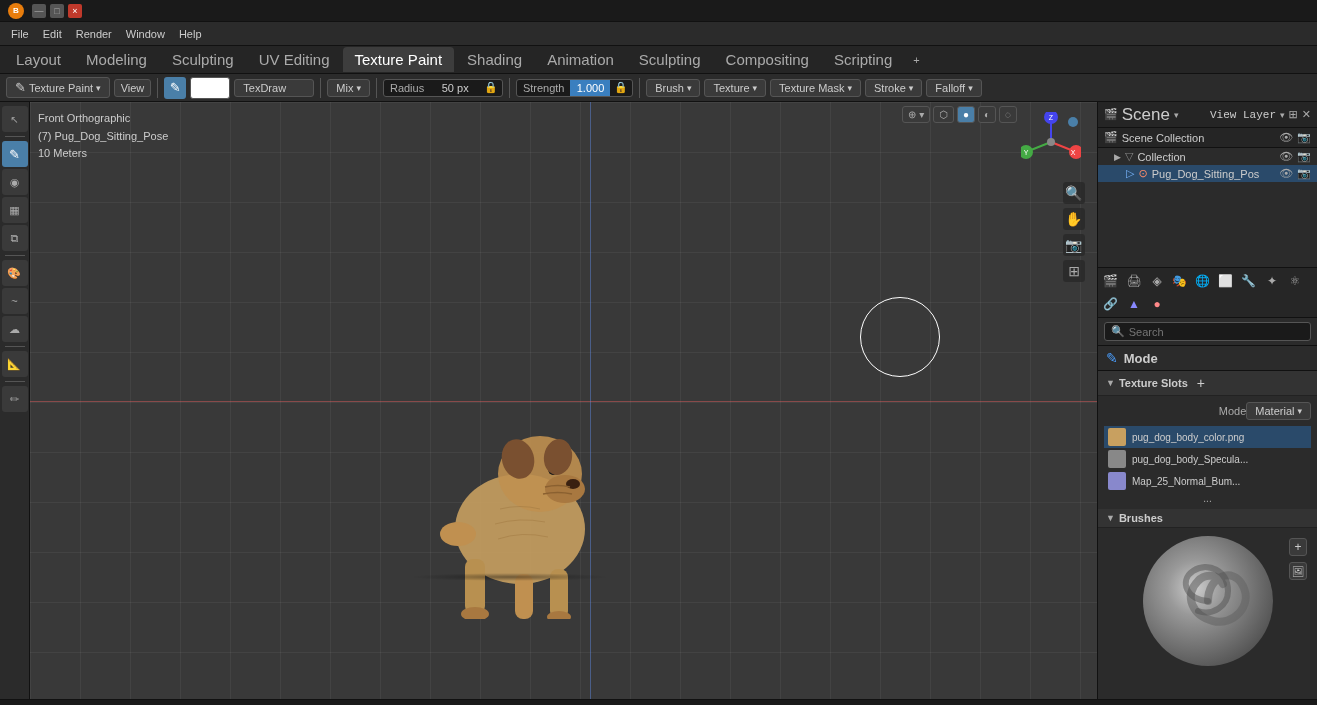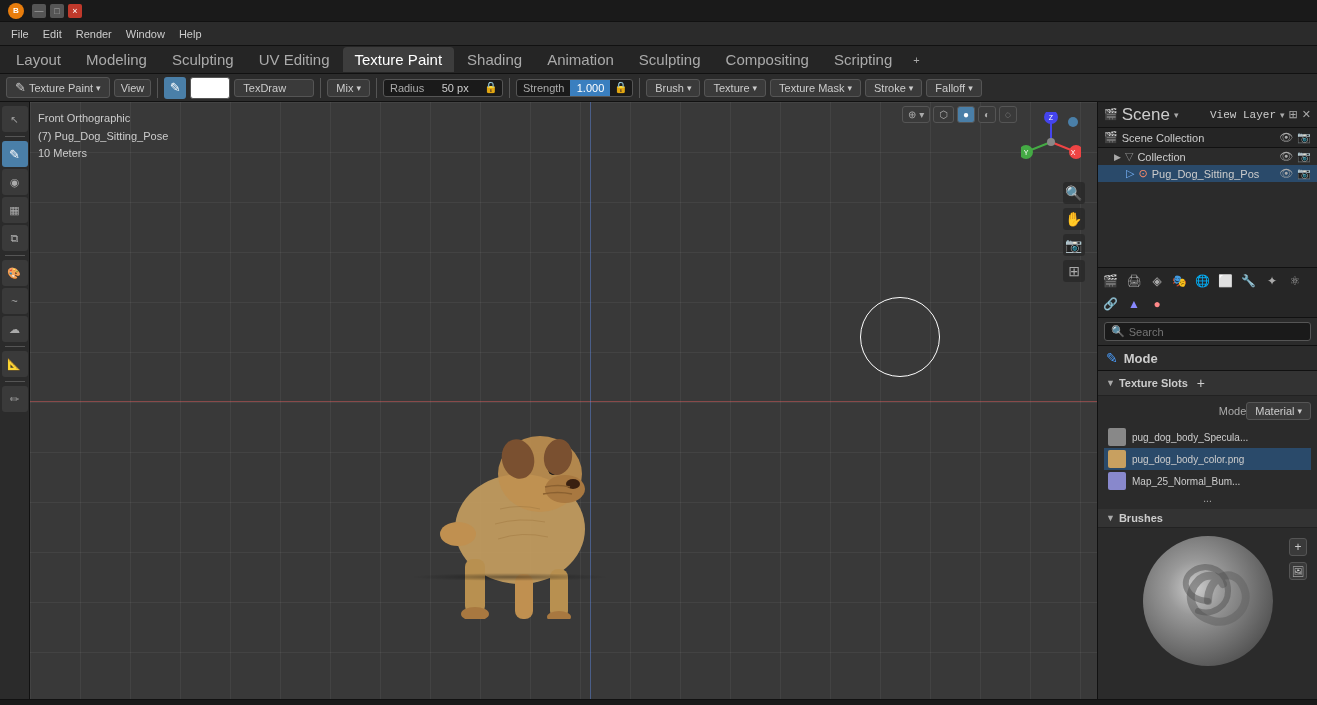--- a/index.html
+++ b/index.html
@@ -364,27 +364,27 @@
         <div class="panel-content">
 
           <div class="mode-row">
             <span class="mode-label">Mode</span>
             <div class="toolbar-dropdown" style="font-size:11px;">
               <span>Material</span>
               <span style="font-size:9px;">▾</span>
             </div>
           </div>
 
+          <div class="tex-item selected">
+            <div class="tex-thumb" style="background:#c8a060;"></div>
+            <span class="tex-name">pug_dog_body_color.png</span>
+          </div>
           <div class="tex-item">
             <div class="tex-thumb" style="background:#888;"></div>
             <span class="tex-name">pug_dog_body_Specula...</span>
-          </div>
-          <div class="tex-item selected">
-            <div class="tex-thumb" style="background:#c8a060;"></div>
-            <span class="tex-name">pug_dog_body_color.png</span>
           </div>
           <div class="tex-item">
             <div class="tex-thumb" style="background:#8888cc;"></div>
             <span class="tex-name">Map_25_Normal_Bum...</span>
           </div>
           <div class="tex-more">...</div>
         </div>
 
       </div>
 

